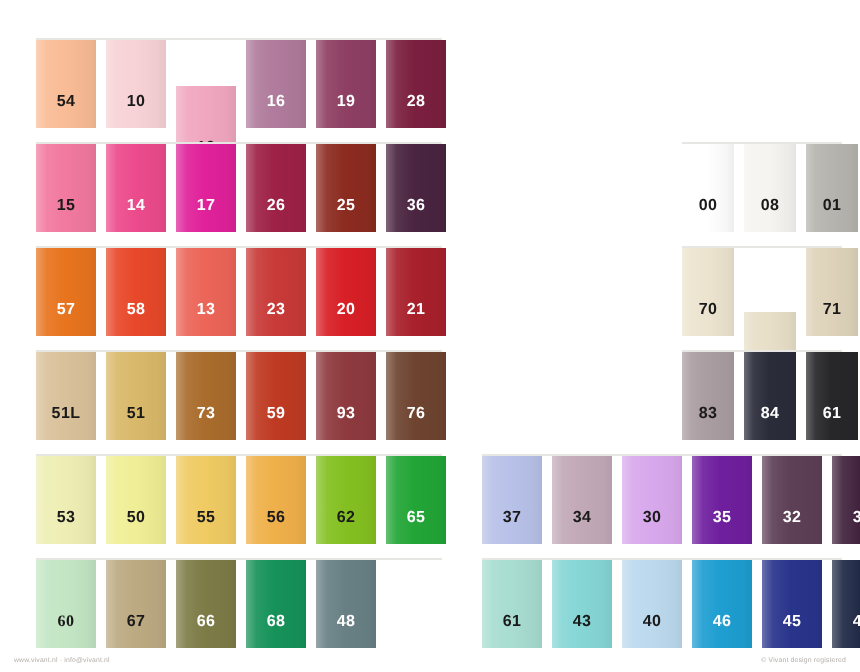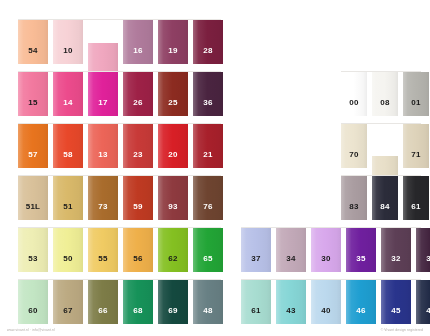--- a/index.html
+++ b/index.html
@@ -188,34 +188,31 @@
             <span class="code" style="color: rgb(26, 26, 26);">62</span>
           </div>
           <div class="tag" title="65" style="background-color: rgb(34, 165, 54); text-align: right;">
             <span class="code" style="color: rgb(255, 255, 255);">65</span>
           </div>
         </div>
       </div>
       <div class="group" style="left: 18px; top: 279px;">
         <div class="rail" style="width: 203px; background: rgb(232, 230, 227);"></div>
         <div class="tags">
-          <div class="tag" title="60" style="background-color: rgb(195, 230, 196);">
+          <div class="tag" title="60" style="background-color: rgb(195, 230, 196); font-family: Liberation Serif, serif;">
             <span class="code" style="color: rgb(26, 26, 26);">60</span>
           </div>
           <div class="tag" title="67" style="background-color: rgb(188, 170, 130);">
             <span class="code" style="color: rgb(26, 26, 26);">67</span>
           </div>
           <div class="tag" title="66" style="background-color: rgb(125, 124, 71);">
             <span class="code" style="color: rgb(255, 255, 255);">66</span>
           </div>
           <div class="tag" title="68" style="background-color: rgb(22, 146, 89);">
             <span class="code" style="color: rgb(255, 255, 255);">68</span>
-          </div>
-          <div class="tag" title="69" style="background-color: rgb(20, 73, 63);">
-            <span class="code" style="color: rgb(255, 255, 255);">69</span>
           </div>
           <div class="tag" title="48" style="background-color: rgb(104, 128, 132);">
             <span class="code" style="color: rgb(255, 255, 255);">48</span>
           </div>
         </div>
       </div>
       <div class="group" style="left: 341px; top: 71px;">
         <div class="rail" style="width: 80px; background: rgb(232, 230, 227);"></div>
         <div class="tags">
           <div class="tag narrow" title="00" style="background-color: rgb(255, 255, 255);">

